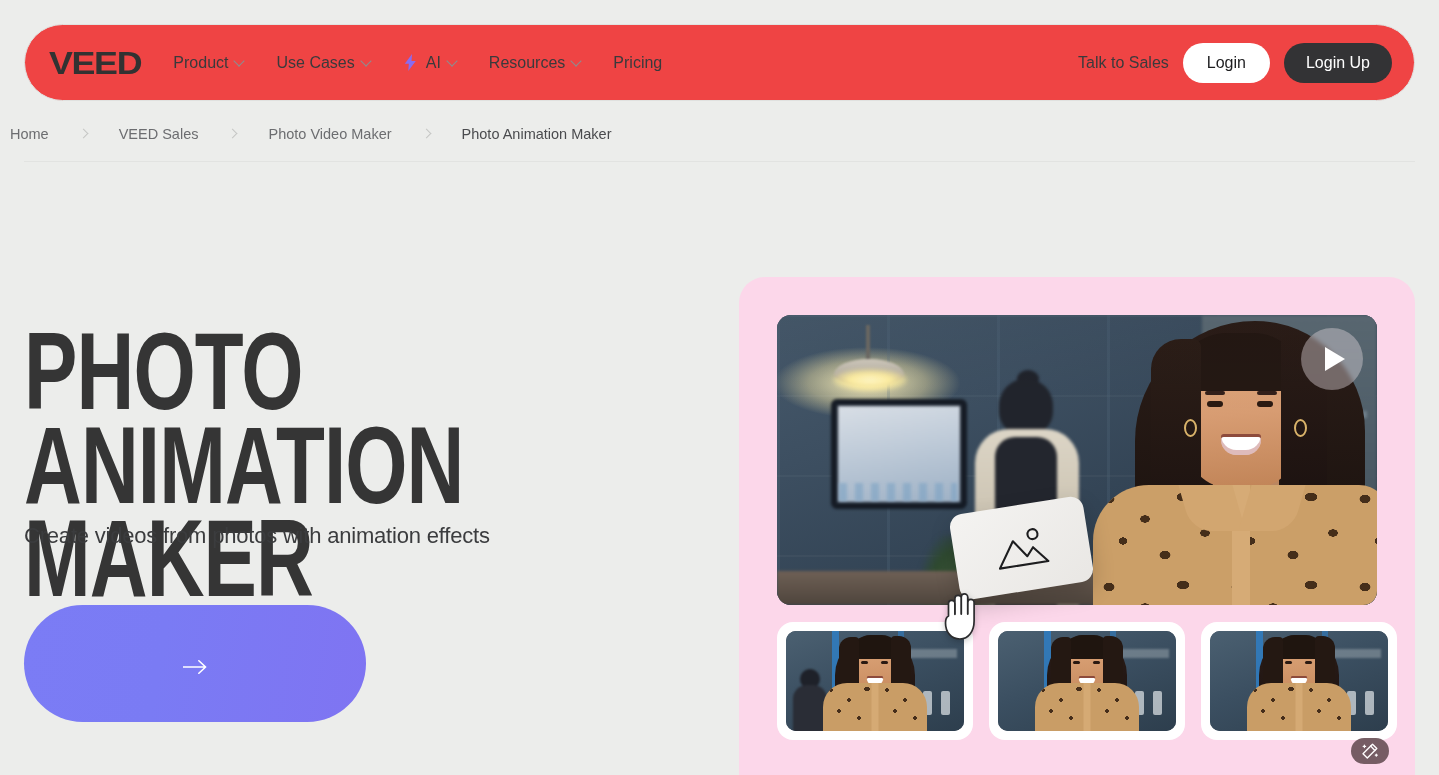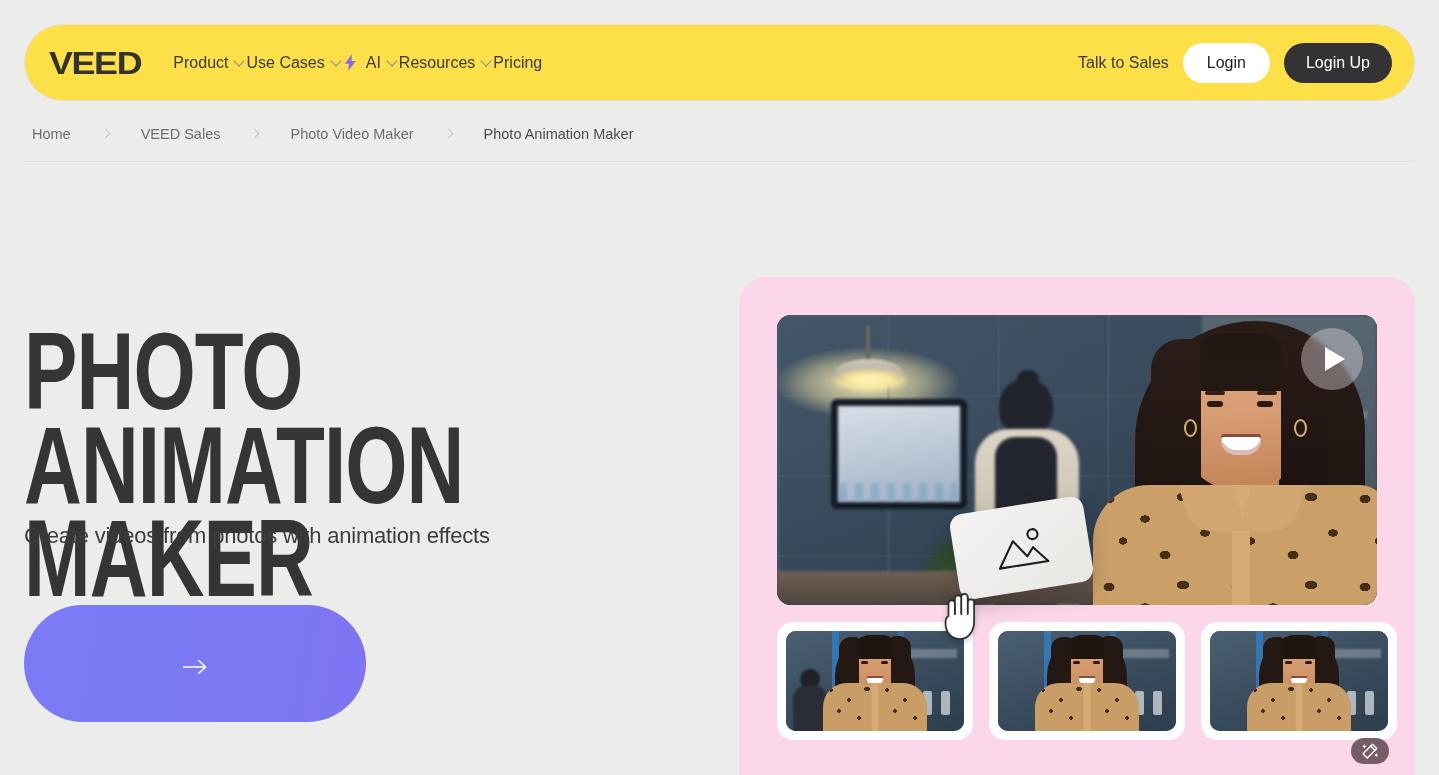--- a/index.html
+++ b/index.html
@@ -13,21 +13,21 @@
     -webkit-font-smoothing: antialiased;
   }
 
   .page { position: relative; width: 1439px; height: 775px; background: #ecedeb; }
 
   
   .header {
     position: absolute;
     left: 24px; top: 24px;
     width: 1391px; height: 77px;
-    background: #fde047;
+    background: #ef4444;
     border: 1px solid #e0e1df;
     border-radius: 40px;
     display: flex;
     align-items: center;
     padding: 0 22px 0 22px;
   }
 
   .logo {
     font-family: "Liberation Sans", sans-serif;
     font-weight: 700;
@@ -35,21 +35,21 @@
     letter-spacing: -1.2px;
     color: #323232;
     transform: scaleX(1.12);
     transform-origin: left center;
     margin-left: 2px;
     margin-right: 42px;
     line-height: 1;
     user-select: none;
   }
 
-  .nav { display: flex; align-items: center; }
+  .nav { display: flex; align-items: center; gap: 30px; }
 
   .nav-item {
     display: flex; align-items: center; gap: 7px;
     font-size: 16px;
     color: #3a3a3c;
     cursor: pointer;
     white-space: nowrap;
   }
 
   .chev {
@@ -105,21 +105,21 @@
     border: none;
     border-radius: 30px;
     padding: 11px 22px;
     cursor: pointer;
     font-family: inherit;
   }
 
   
   .breadcrumb {
     position: absolute;
-    left: 32px; top: 126px;
+    left: 10px; top: 126px;
     display: flex;
     align-items: center;
     gap: 0;
     font-size: 14.5px;
     text-align: center;
   }
   .crumb { color: #6c6d70; cursor: pointer; white-space: nowrap; }
   .crumb.last { color: #4a4b4e; }
   .crumb-sep {
     width: 8px; height: 8px;

